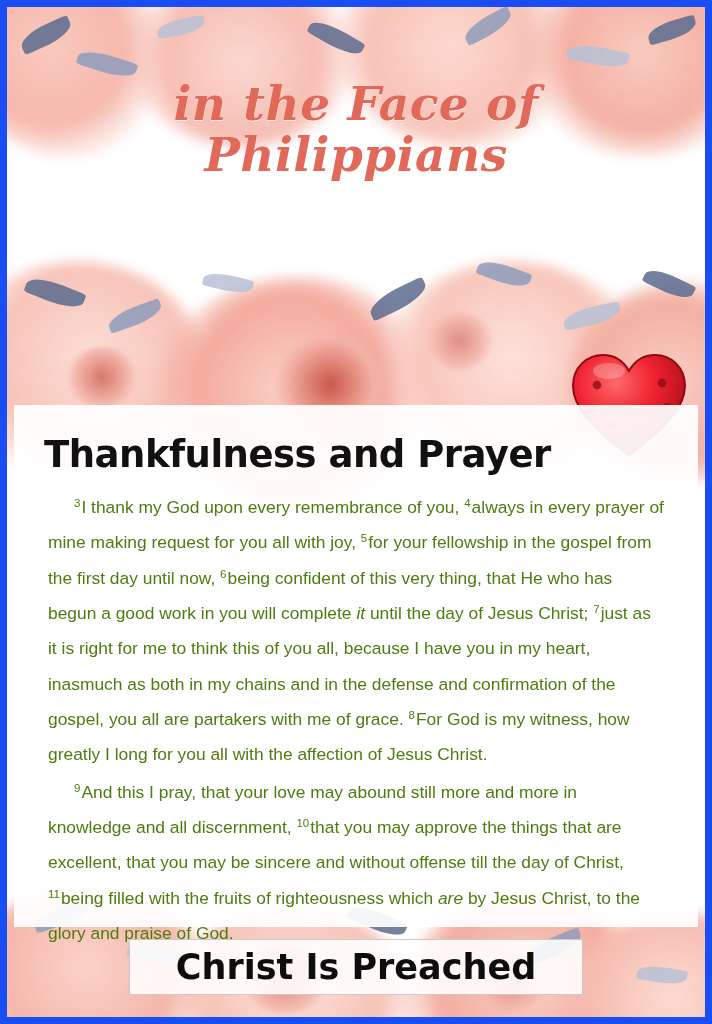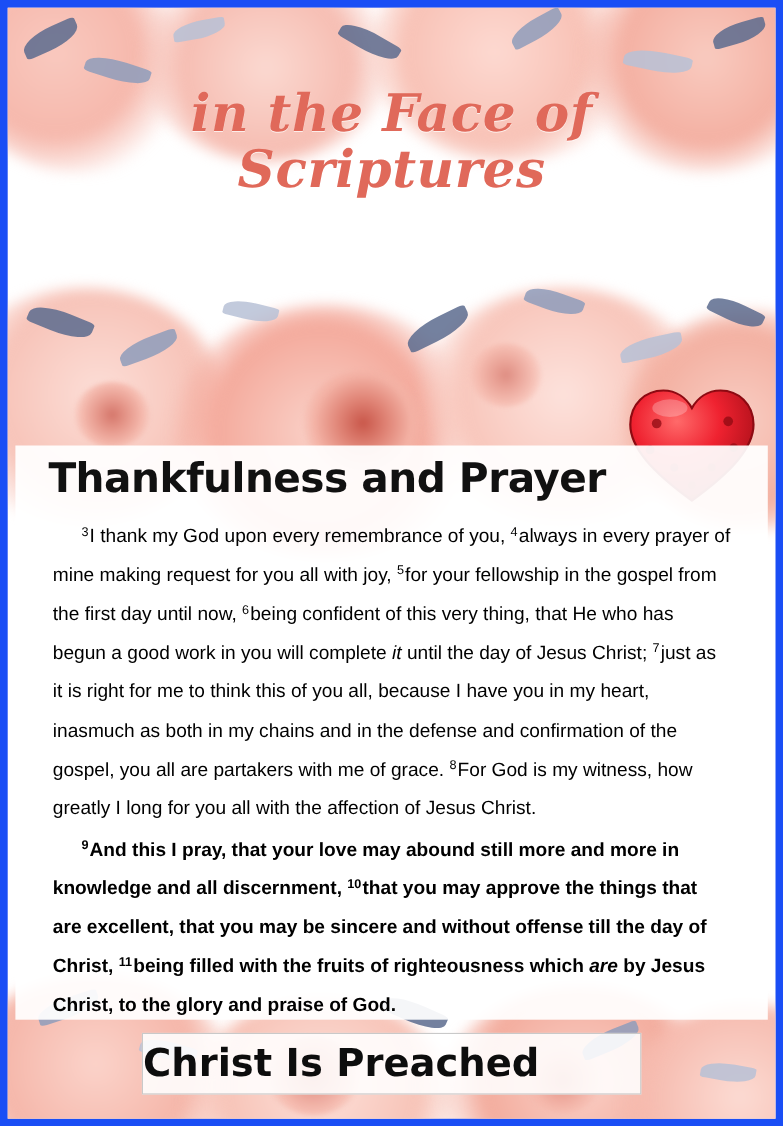--- a/index.html
+++ b/index.html
@@ -111,37 +111,37 @@
   
   .panel {
     position: absolute;
     left: 7px;
     right: 7px;
     top: 398px;
     bottom: 90px;
     background: rgba(255,255,255,0.93);
   }
   .panel-heading {
-    margin: 8px 0 0 30px;
+    margin: 28px 0 0 30px;
     font-family: "DejaVu Sans", sans-serif;
     font-weight: bold;
     font-size: 37px;
     color: #111111;
     letter-spacing: -0.5px;
   }
   .scripture {
     margin: 14px 34px 0 34px;
     font-family: "Liberation Sans", sans-serif;
     font-size: 17.4px;
     line-height: 2.03;
-    color: #000000;
+    color: #4d7c0f;
     text-align: left;
   }
   .scripture p { margin: 0; text-indent: 26px; }
-  .scripture p + p { margin-top: 2px; font-weight: bold; }
+  .scripture p + p { margin-top: 2px; }
   .vs {
     font-size: 11.5px;
     vertical-align: 6px;
     padding-right: 1px;
   }
   .it { font-style: italic; }
 
   
   .heart-badge {
     position: absolute;
@@ -170,21 +170,21 @@
     position: absolute;
     left: 50%;
     transform: translateX(-50%);
     bottom: 22px;
     width: 452px;
     height: 54px;
     background: rgba(255,255,255,0.88);
     border: 1px solid #c9c9c9;
     display: flex;
     align-items: center;
-    justify-content: flex-start;
+    justify-content: center;
   }
   .banner-text {
     font-family: "DejaVu Sans", sans-serif;
     font-weight: bold;
     font-size: 35px;
     color: #0d0d0d;
     letter-spacing: 0px;
   }
 </style>
 </head>
@@ -228,21 +228,21 @@
     <div class="leaf dark" style="left:636px; top:268px; width:52px; height:18px; transform:rotate(26deg);"></div>
 
     <div class="leaf" style="left:26px;  top:900px; width:58px; height:18px; transform:rotate(-18deg);"></div>
     <div class="leaf light" style="left:120px; top:940px; width:52px; height:16px; transform:rotate(16deg);"></div>
     <div class="leaf dark" style="left:340px; top:905px; width:60px; height:18px; transform:rotate(24deg);"></div>
     <div class="leaf" style="left:520px; top:930px; width:56px; height:18px; transform:rotate(-22deg);"></div>
     <div class="leaf light" style="left:630px; top:960px; width:50px; height:16px; transform:rotate(10deg);"></div>
   </div>
 
   <div class="header">
-    <div class="title-line">in the Face of Scriptures</div>
+    <div class="title-line">in the Face of Philippians</div>
   </div>
 
   <div class="heart-badge">
     <svg class="hsvg" width="124" height="112" viewBox="0 0 124 112" aria-hidden="true">
       <defs>
         <radialGradient id="hg" cx="38%" cy="28%" r="78%">
           <stop offset="0%" stop-color="#ff6a6a"></stop>
           <stop offset="45%" stop-color="#ef2230"></stop>
           <stop offset="100%" stop-color="#9d0b14"></stop>
         </radialGradient>

